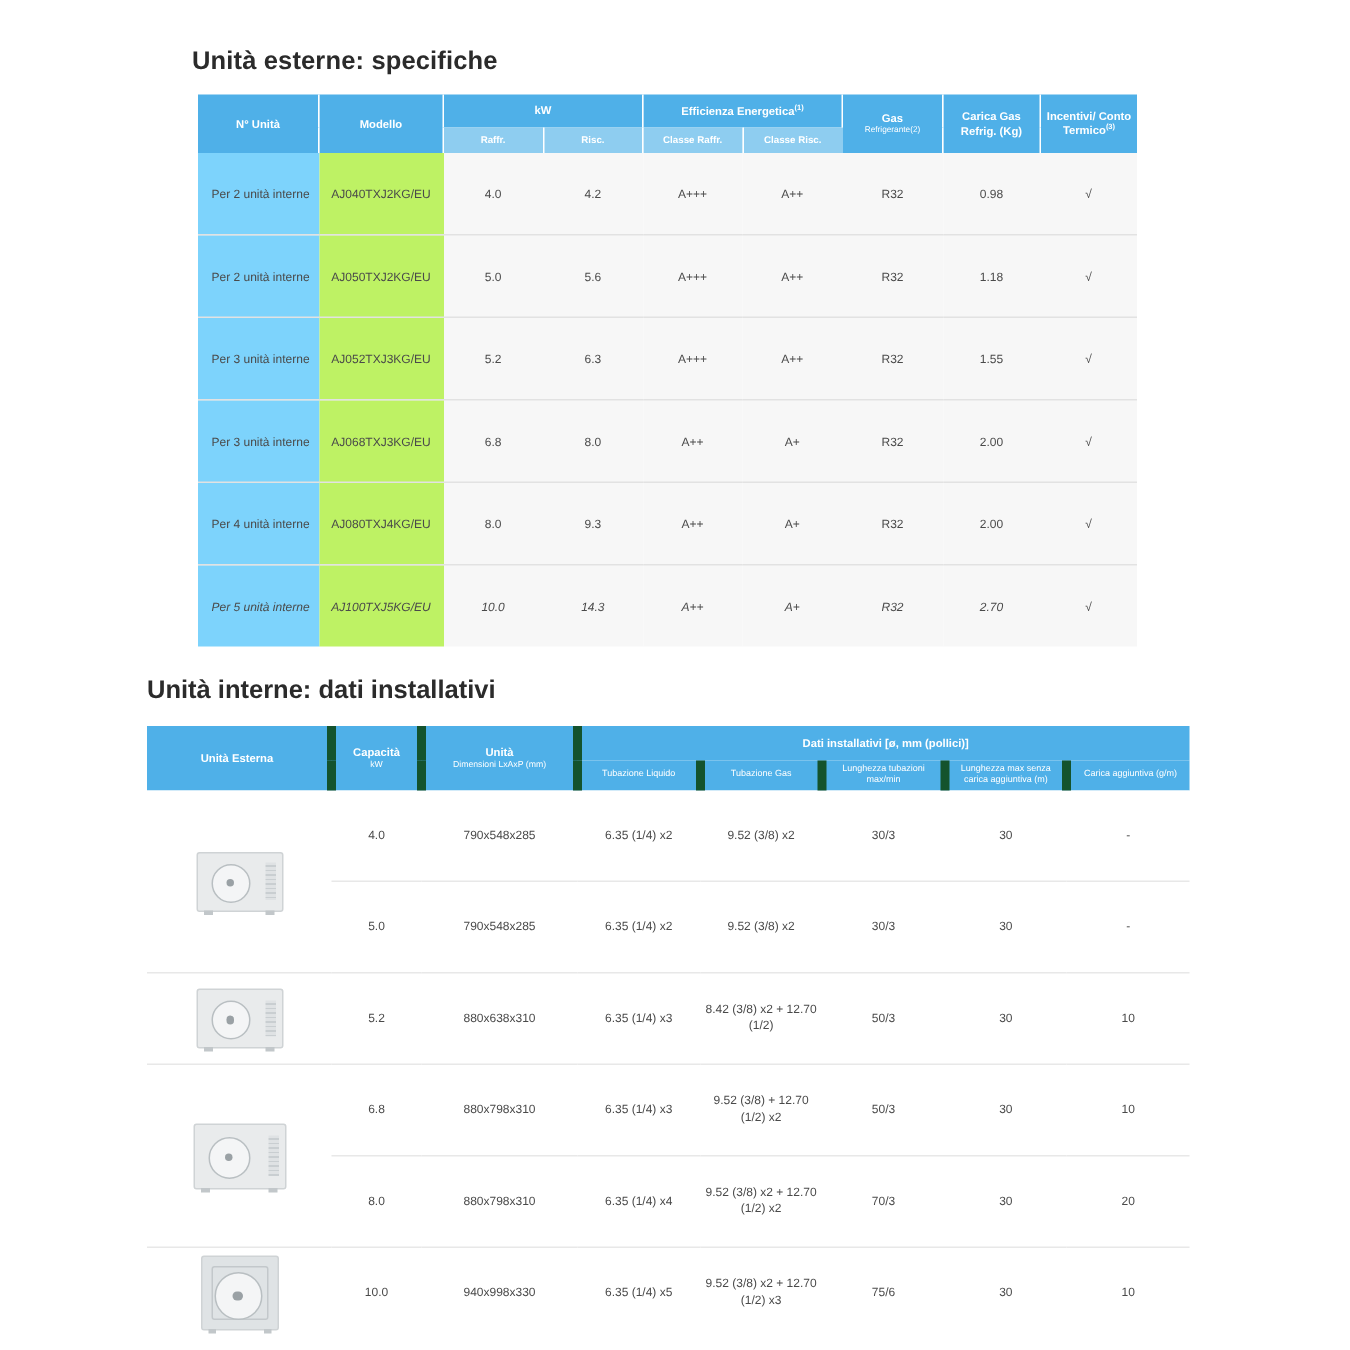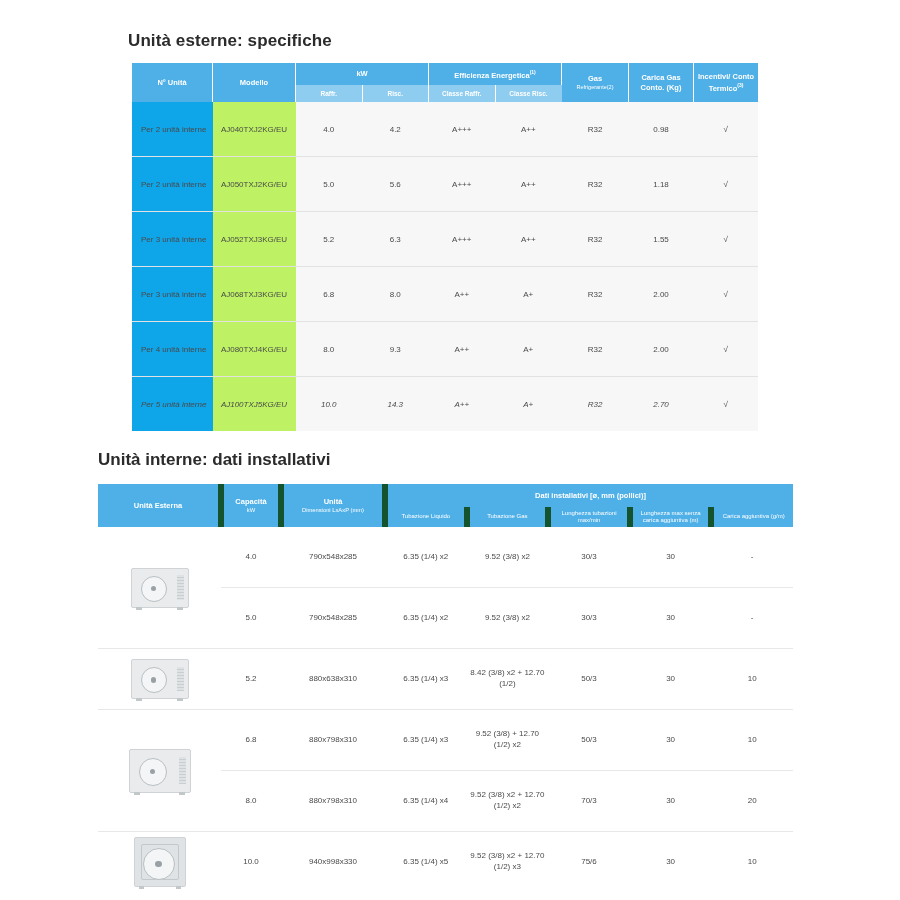--- a/index.html
+++ b/index.html
@@ -84,21 +84,21 @@
     font-size: 8px;
     color: #4a4a4a;
     text-align: center;
     vertical-align: middle;
     border-bottom: 1px solid #e2e2e2;
   }
   .t1 tbody tr:last-child td { border-bottom: none; font-style: italic; }
   .t1 tbody td.c1 {
     text-align: left;
     padding-left: 9px;
-    background: #0ea5e9;
+    background: #7dd3fc;
   }
   .t1 tbody td.c2 { background: #bef264; }
   .check { font-size: 9px; color: #4a4a4a; }
 
   
   .sec2-title {
     position: absolute;
     left: 98px;
     top: 450px;
     font-size: 17px;
@@ -214,21 +214,21 @@
     <div class="sec1-title">Unità esterne: specifiche</div>
 
     <table class="t1">
       <thead>
         <tr class="h1">
           <th rowspan="2" style="width:80px">N° Unità</th>
           <th rowspan="2" style="width:82px">Modello</th>
           <th colspan="2" style="width:132px">kW</th>
           <th colspan="2" style="width:132px"><span>Efficienza Energetica</span><span class="sup">(1)</span></th>
           <th rowspan="2" style="width:66px"><span>Gas</span><span class="sub2">Refrigerante(2)</span></th>
-          <th rowspan="2" style="width:64px">Carica Gas Conto. (Kg)</th>
+          <th rowspan="2" style="width:64px">Carica Gas Refrig. (Kg)</th>
           <th rowspan="2" style="width:64px"><span>Incentivi/ Conto Termico</span><span class="sup">(3)</span></th>
         </tr>
         <tr class="h2">
           <th>Raffr.</th>
           <th>Risc.</th>
           <th>Classe Raffr.</th>
           <th>Classe Risc.</th>
         </tr>
       </thead>
       <tbody>

